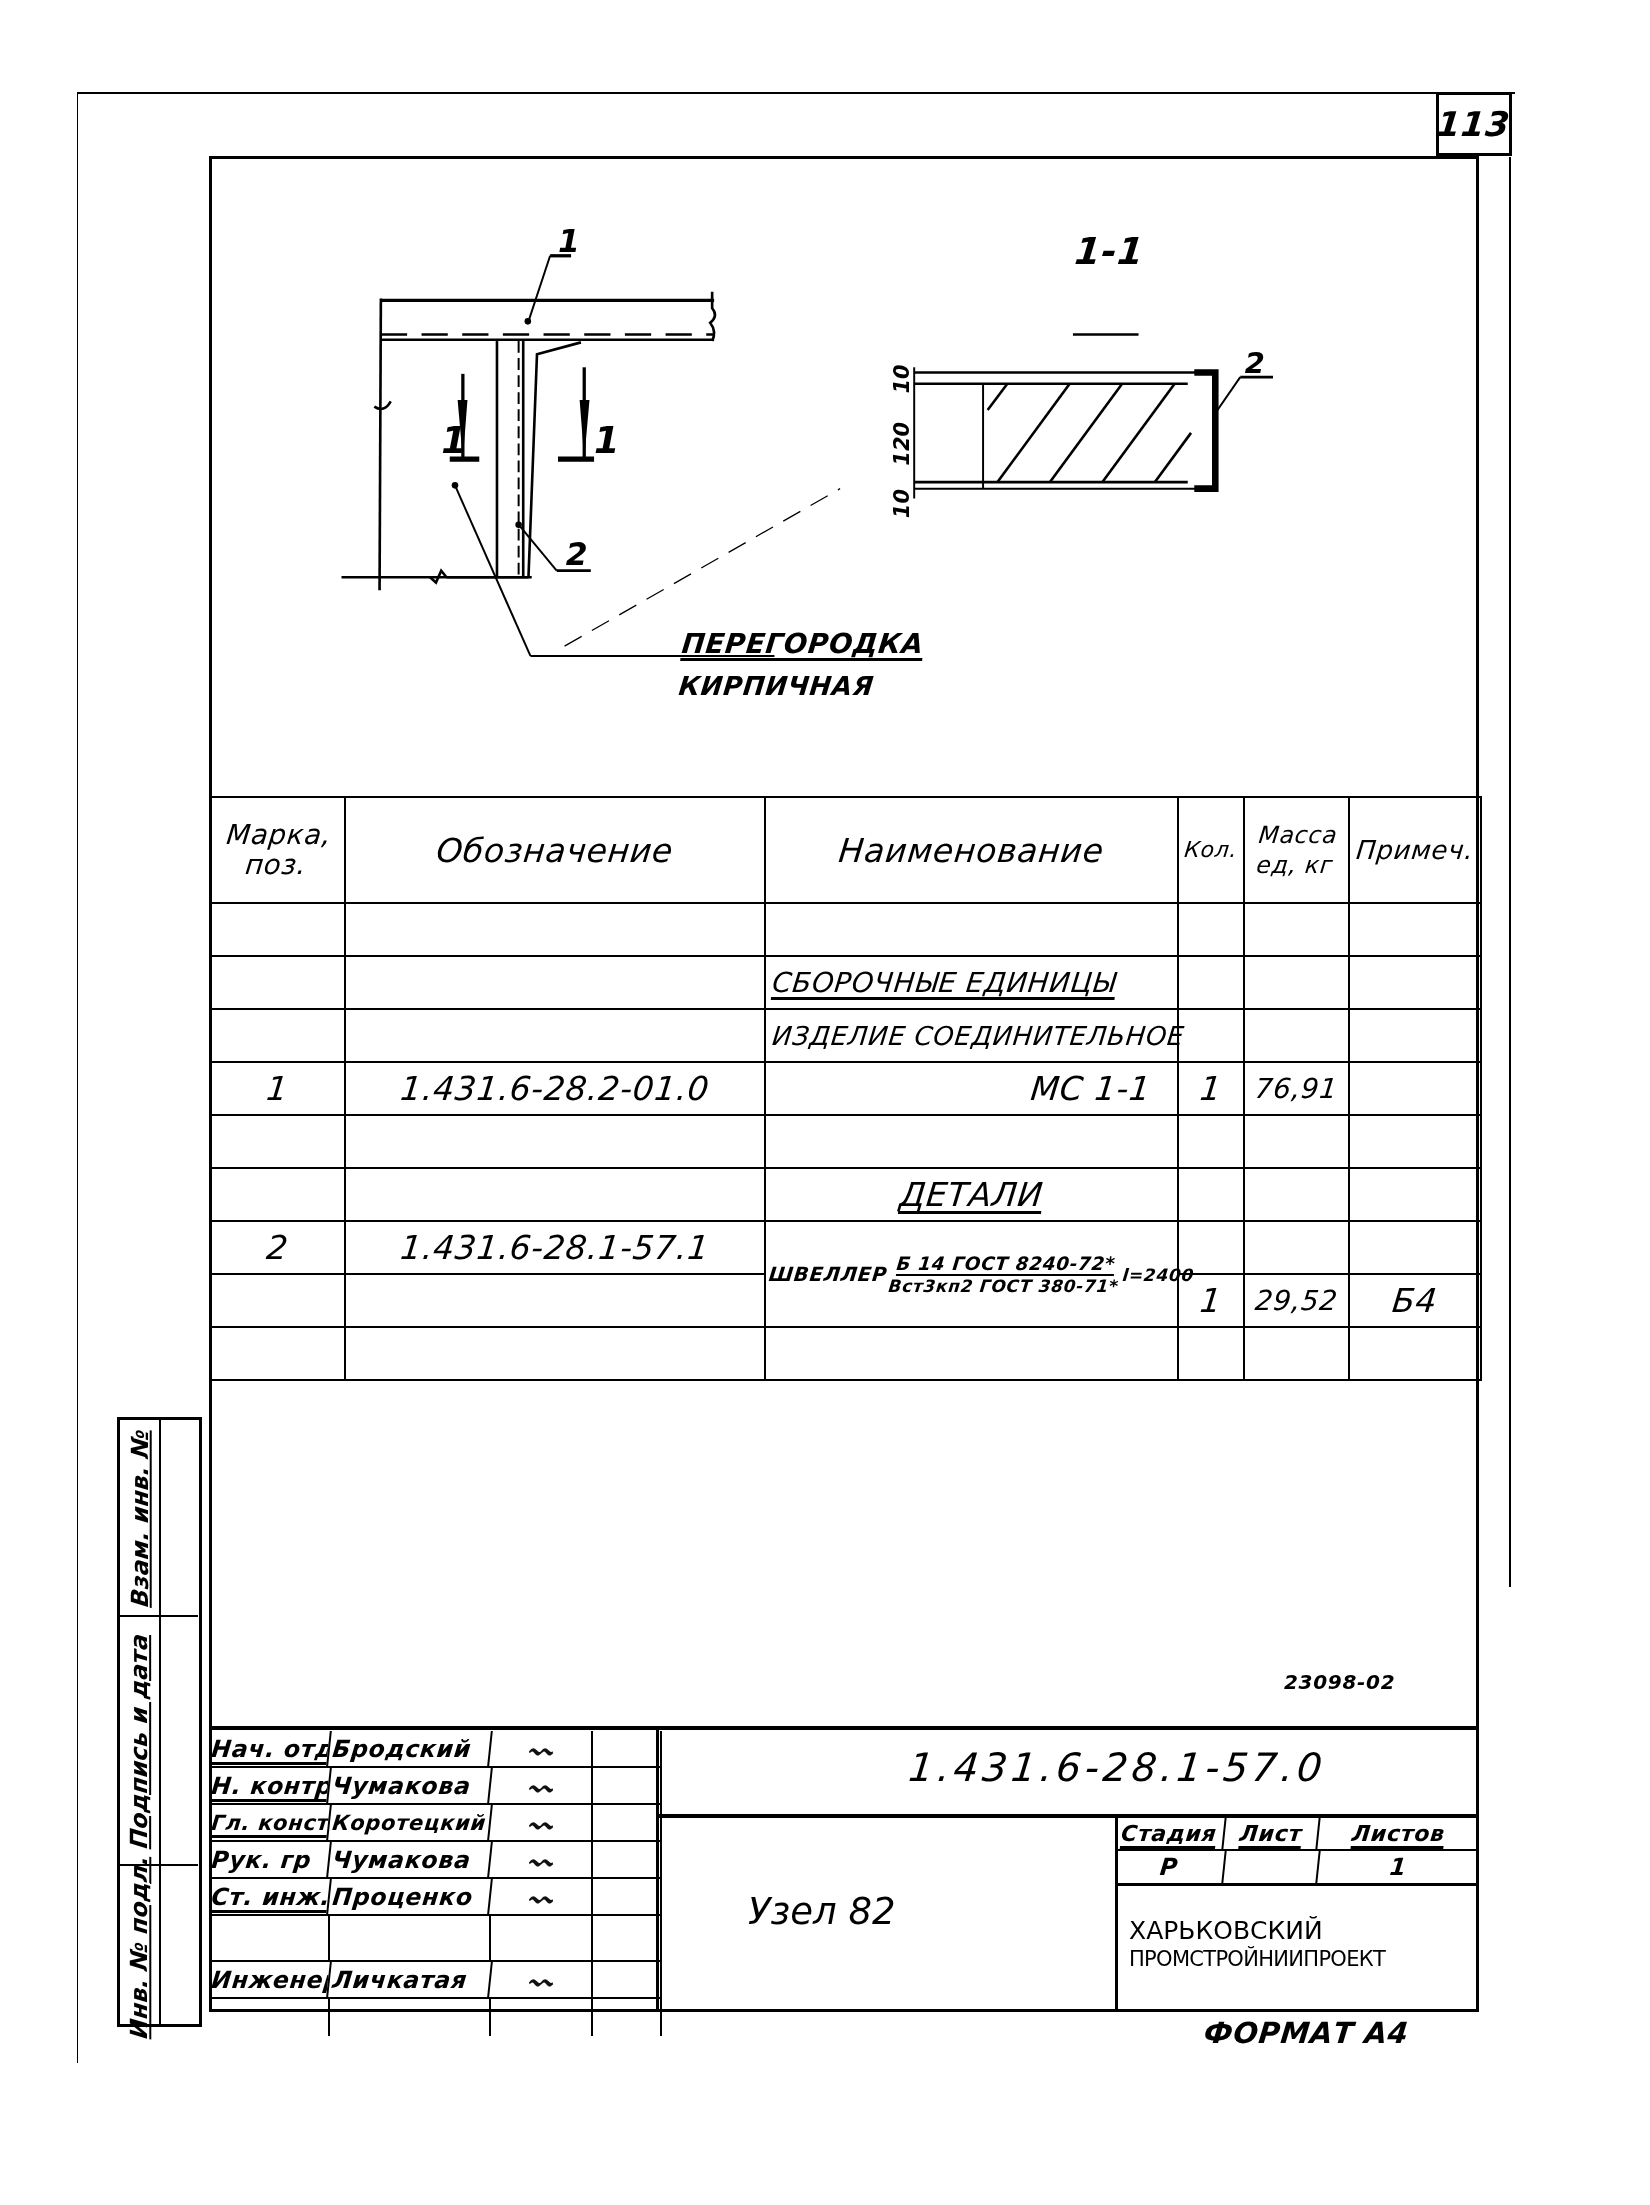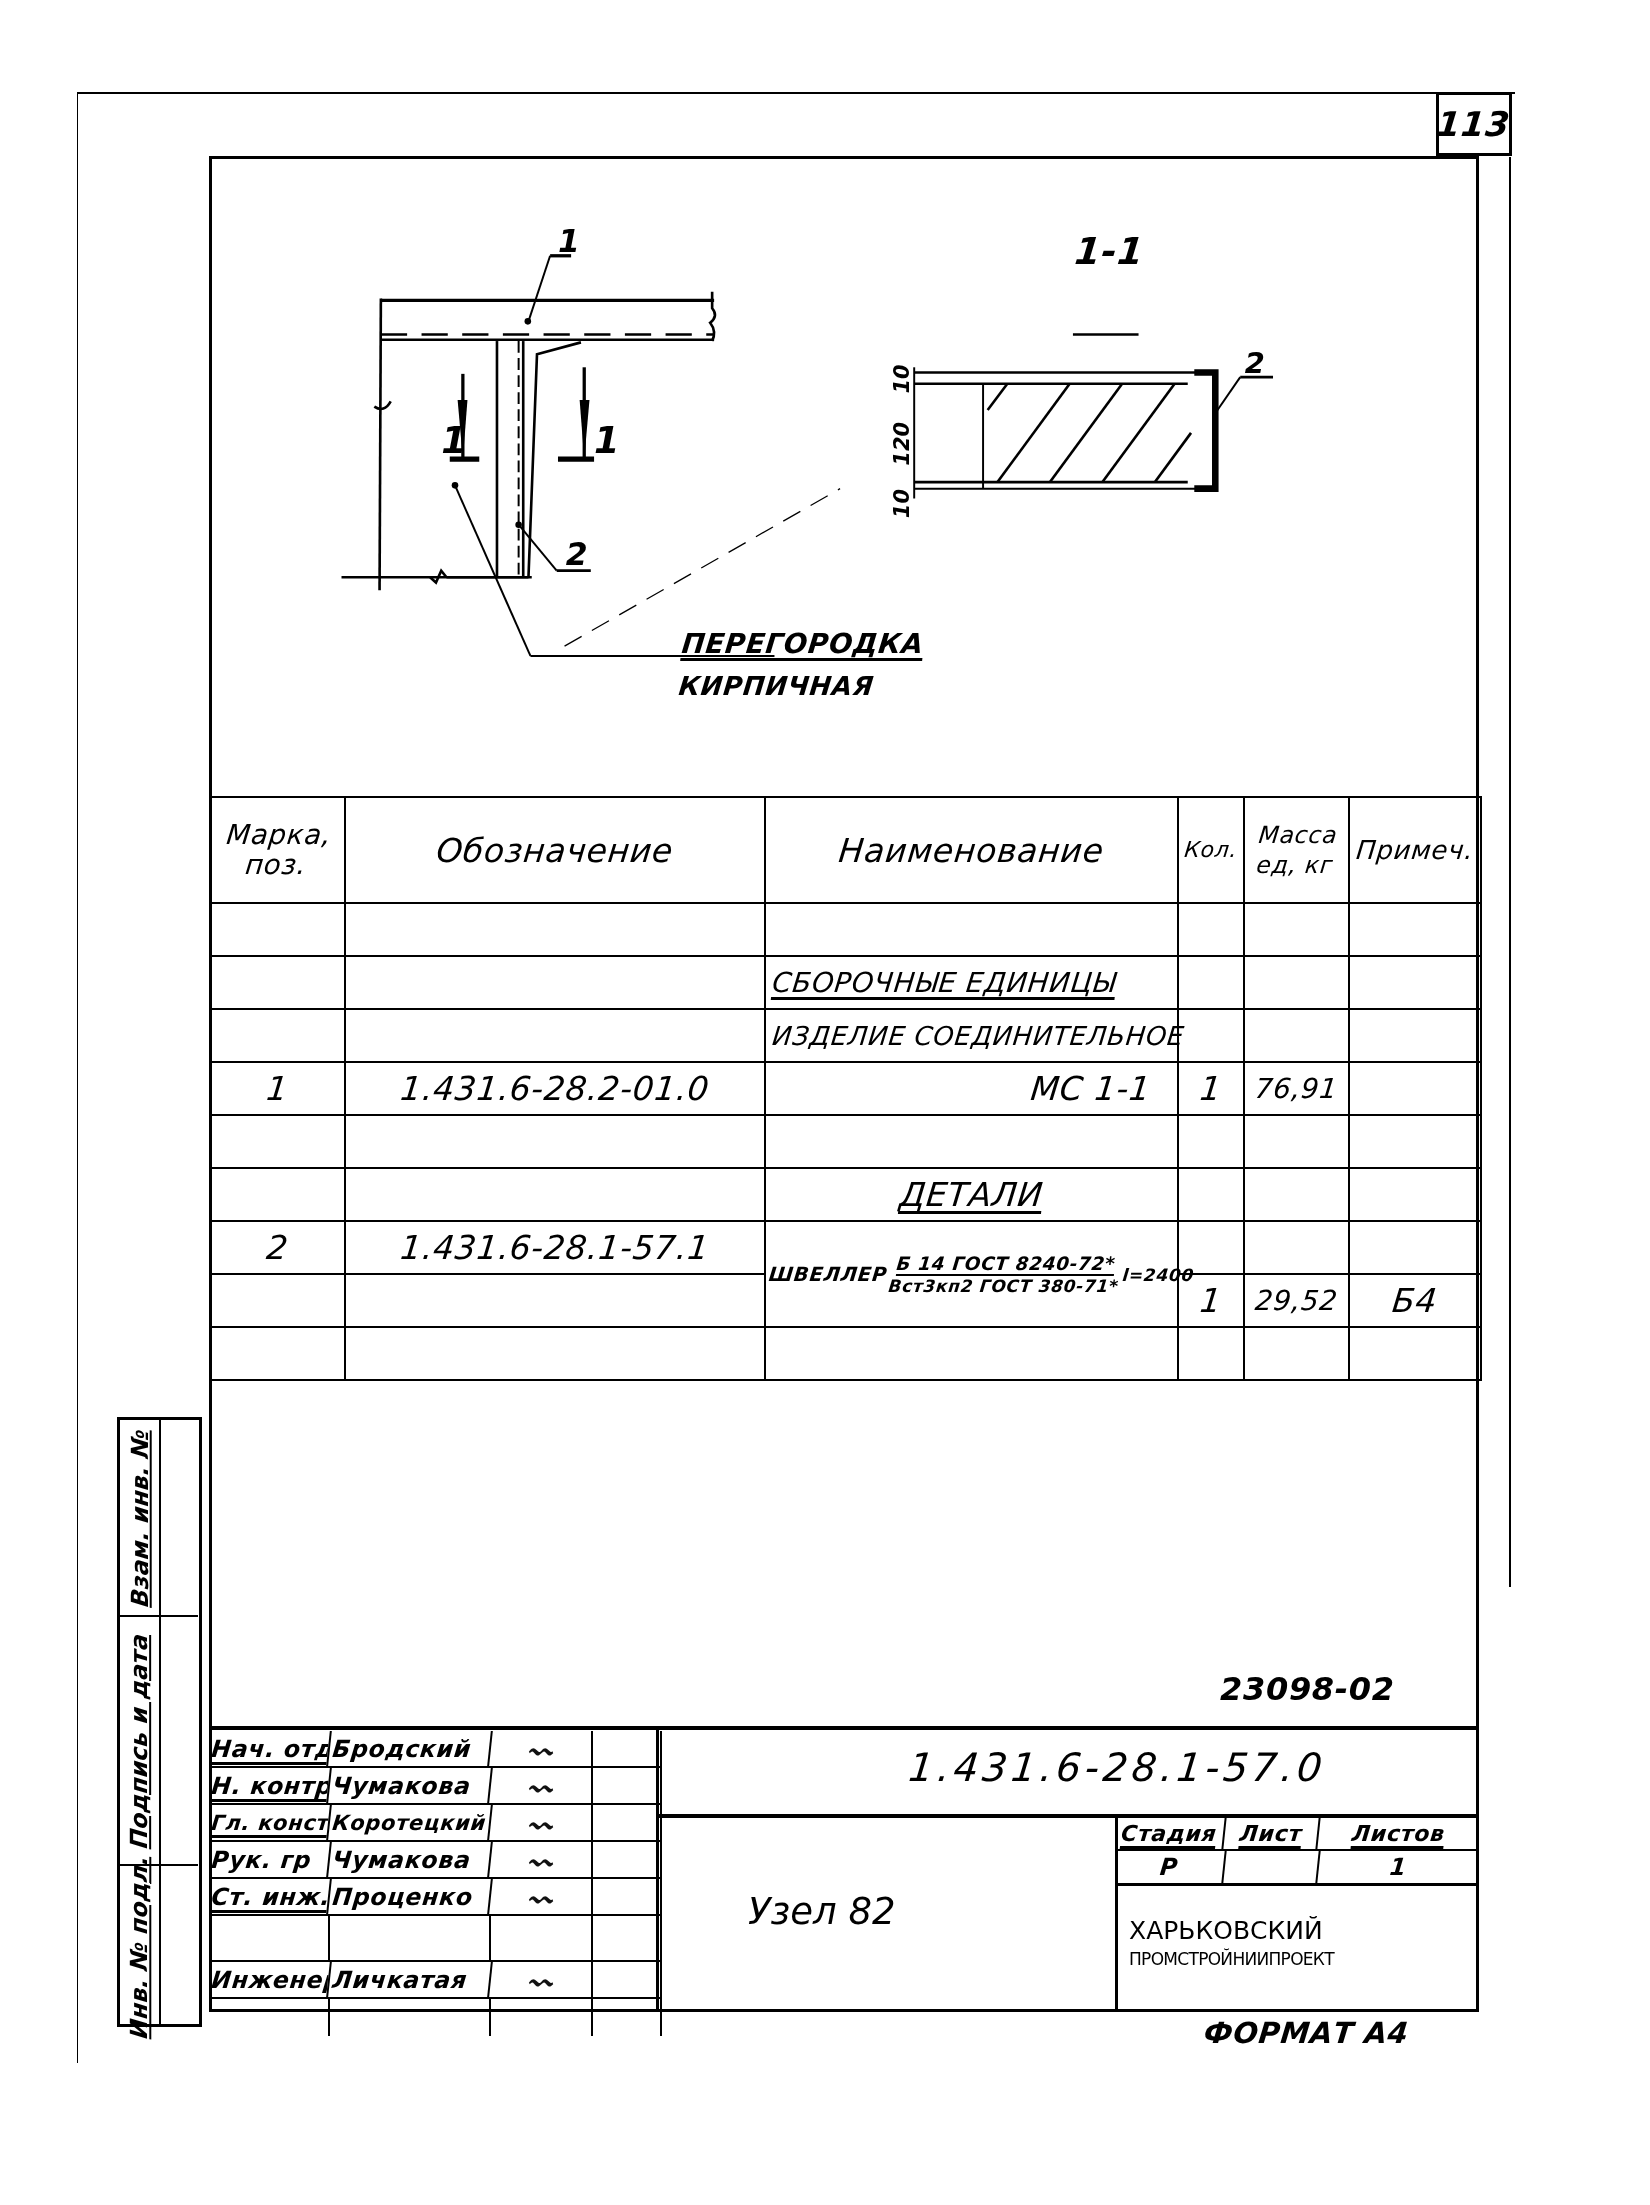--- a/index.html
+++ b/index.html
@@ -229,21 +229,21 @@
       <td></td>
         <td></td>
         <td></td>
         <td></td>
         <td></td>
         <td></td>
     </tr>
   </tbody>
 </table>
 
-<div class="abs hand" style="left:1220px;top:1670px;font-size:32px;transform:none;">23098-02</div>
+<div class="abs hand" style="left:1284px;top:1670px;font-size:20px;transform:none;">23098-02</div>
 
 <div class="side-stamp">
   <div class="side-cell" style="top:0;height:197px;">
       <span>Взам. инв. №</span>
     </div>
   <div class="side-blank" style="top:0;height:197px;"></div>
   <div class="side-cell" style="top:197px;height:249px;">
       <span>Подпись и дата</span>
     </div>
   <div class="side-blank" style="top:197px;height:249px;"></div>
@@ -321,17 +321,17 @@
   <div style="display:flex;height:35px;border-bottom:3.3px solid #000;box-sizing:border-box;">
     <div class="hand" style="width:108px;border-right:2.6px solid #000;font-size:23.6px;display:flex;align-items:center;justify-content:center;">Р</div>
     <div class="hand" style="width:92px;border-right:2.6px solid #000;font-size:23.6px;"></div>
     <div class="hand" style="flex:1;font-size:23.6px;display:flex;align-items:center;justify-content:center;">1</div>
   </div>
 </div>
 <div class="vline" style="left:1115px;top:1818px;width:2.6px;height:194px;"></div>
 
 <div class="abs" style="left:1129px;top:1916px;width:341px;text-align:left;font-size:25px;line-height:29px;text-transform:uppercase;">
   <div>Харьковский</div>
-  <div style="font-size:17px;letter-spacing:-0.7px;">Промстройниипроект</div>
+  <div style="font-size:21px;letter-spacing:-0.7px;">Промстройниипроект</div>
 </div>
 
 <div class="abs hand" style="left:1204px;top:2016px;font-size:29px;text-transform:uppercase;">Формат А4</div>
 
 
 </body></html>

